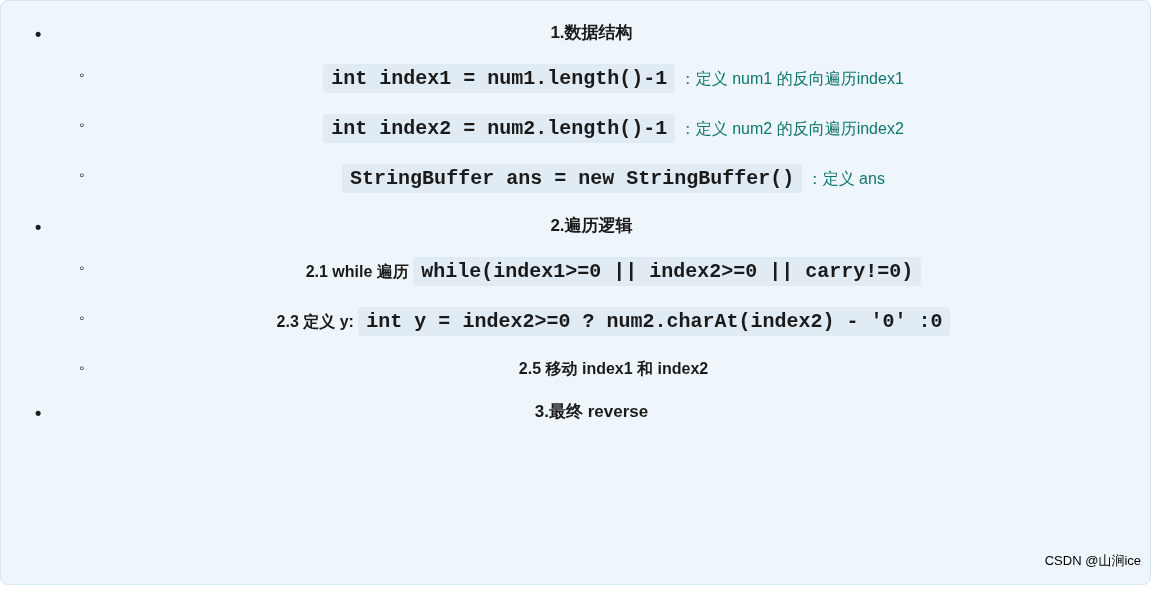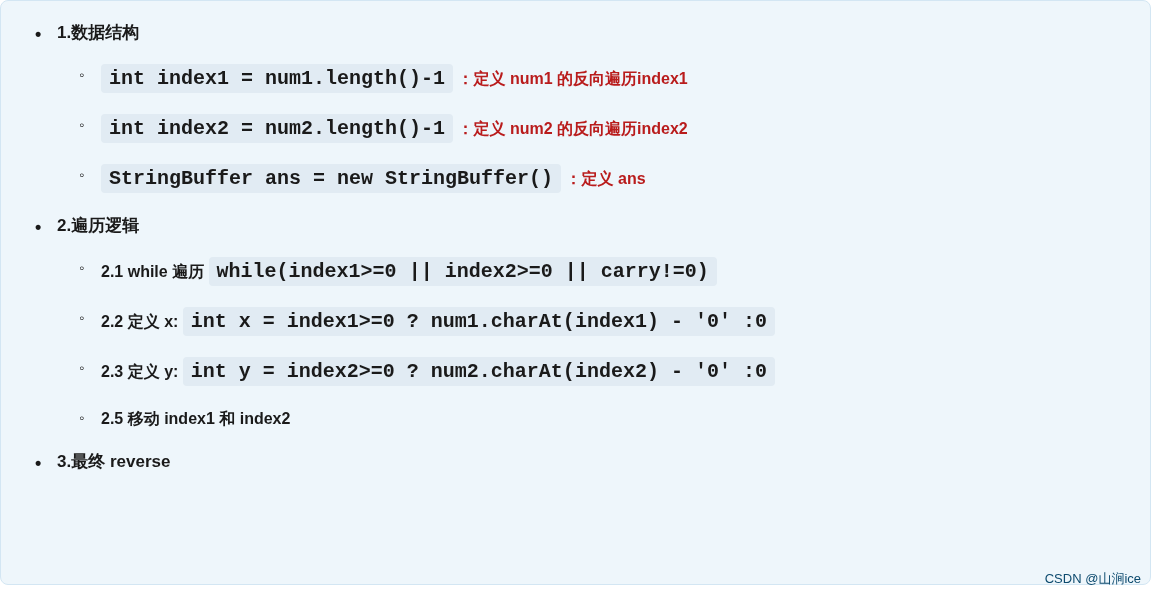--- a/index.html
+++ b/index.html
@@ -1,18 +1,19 @@
 <!DOCTYPE html>
 <html><head>
   <meta charset="utf-8">
   <style>
     * {
       box-sizing: border-box;
       margin: 0;
       padding: 0;
+      text-align: center;
     }
     body {
       width: 1151px;
       height: 590px;
       background: #ffffff;
       font-family: -apple-system, BlinkMacSystemFont, "Segoe UI", "PingFang SC", "Microsoft YaHei", sans-serif;
       position: relative;
     }
     .container {
       background: #eef6fb;
@@ -68,35 +69,35 @@
       font-family: "Consolas", "Monaco", "Courier New", monospace;
       background: #e1ebf3;
       border-radius: 4px;
       padding: 3px 8px;
       font-size: 20px;
       color: #1a1a1a;
       font-weight: 600;
       white-space: nowrap;
     }
     .desc {
-      font-weight: 700;
-      color: #b91c1c;
+      font-weight: 400;
+      color: #0f766e;
       font-size: 16px;
     }
     .bold-inline {
       font-weight: 700;
       font-size: 16px;
       margin-top: 29px;
     }
     .watermark {
       position: absolute;
-      bottom: 2px;
+      bottom: 20px;
       right: 10px;
       font-size: 13px;
-      color: #0c4a6e;
+      color: #000000;
       font-weight: 300;
     }
   </style>
 </head>
 <body>
 
 <div class="container">
   <ul class="outer">
 
     <li>
@@ -119,25 +120,20 @@
 
     <li>
       <span class="section-title">2.遍历逻辑</span>
       <ul class="inner">
         <li>
           <span class="bold-inline">2.1 while 遍历</span>
           <span> </span>
           <code>while(index1&gt;=0 || index2&gt;=0  || carry!=0)</code>
         </li>
         <li>
-          <span class="bold-inline">2.2 定义 x:</span>
-          <span> </span>
-          <code>int x = index1&gt;=0 ? num1.charAt(index1) - '0' :0</code>
-        </li>
-        <li>
           <span class="bold-inline">2.3 定义 y:</span>
           <span> </span>
           <code>int y = index2&gt;=0 ? num2.charAt(index2) - '0' :0</code>
         </li>
         <li>
           <span class="bold-inline">2.5 移动 index1 和 index2</span>
         </li>
       </ul>
     </li>
 

